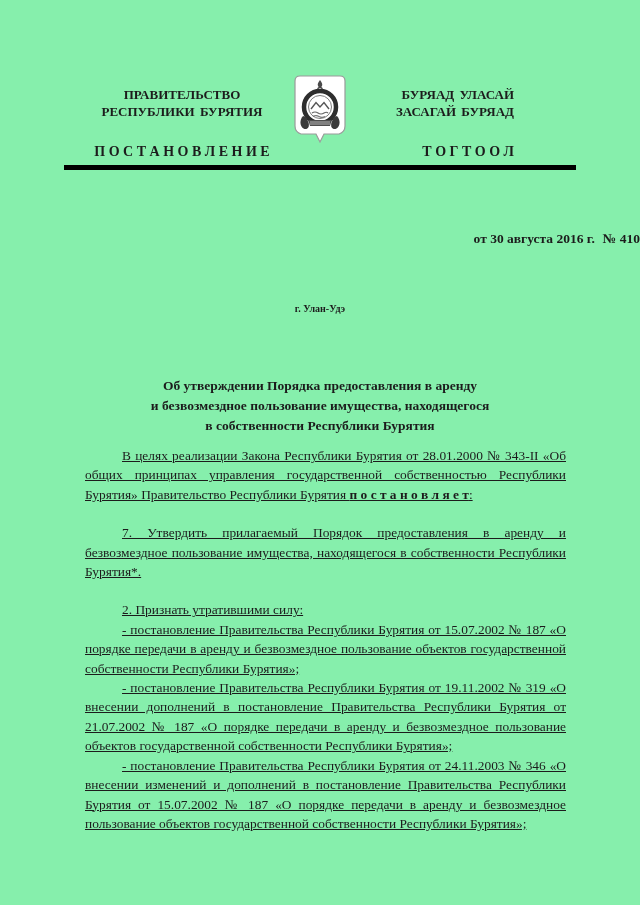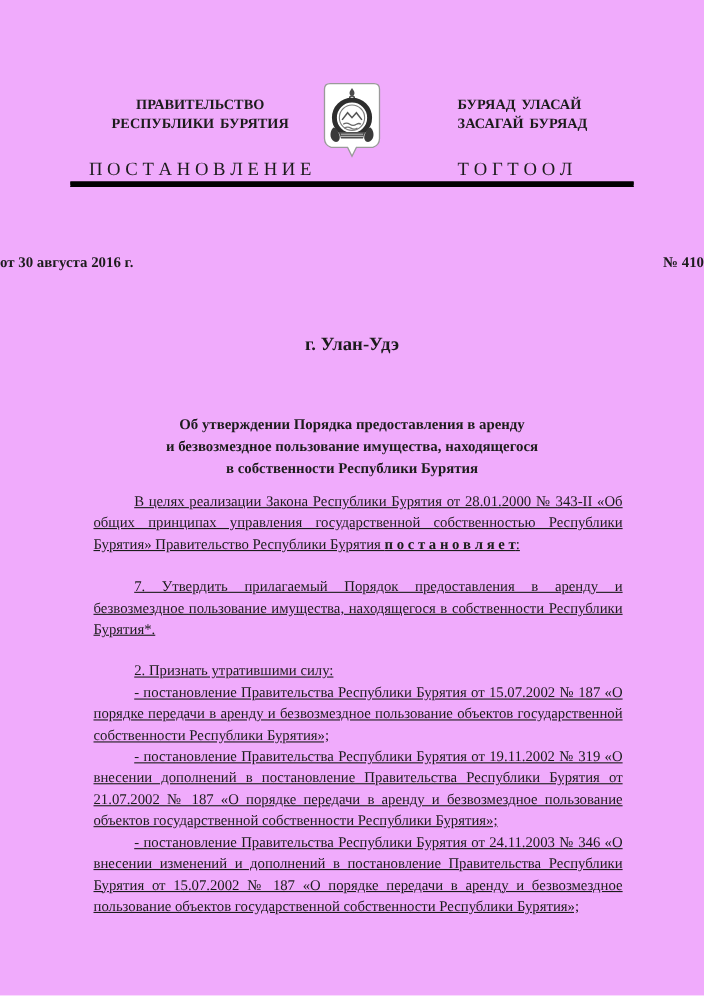--- a/index.html
+++ b/index.html
@@ -4,76 +4,76 @@
 <style>
   html, body {
     margin: 0;
     padding: 0;
     background: #ffffff;
   }
   .page {
     position: relative;
     width: 640px;
     height: 905px;
-    background: #f0abfc;
+    background: #86efac;
     font-family: "Liberation Serif", "DejaVu Serif", serif;
     color: #1c1c1c;
     overflow: hidden;
   }
   
   .hdr-left {
     position: absolute;
     left: 76px; top: 86px; width: 212px;
     text-align: center;
   }
   .hdr-right {
     position: absolute;
-    left: 416px; top: 86px; width: 132px;
-    text-align: left;
+    left: 382px; top: 86px; width: 132px;
+    text-align: right;
   }
   .org-line {
     font-size: 13px;
     font-weight: bold;
     line-height: 17px;
     word-spacing: 2px;
     white-space: nowrap;
   }
   .doc-type {
     margin-top: 24px;
-    font-size: 17px;
-    font-weight: normal;
+    font-size: 14px;
+    font-weight: bold;
     white-space: nowrap;
   }
   .emblem {
     position: absolute;
     left: 291px; top: 72px;
     width: 58px; height: 78px;
   }
   .rule {
     position: absolute;
     left: 64px; top: 165px;
     width: 512px; height: 0;
     border-top: 3px solid #000;
     border-bottom: 1px solid #000;
     padding-top: 1px;
     background: #000;
   }
   
   .date-row {
     position: absolute;
     left: 0; top: 231px; width: 640px;
-    display: flex; justify-content: space-between; align-items: baseline;
-    gap: 24px;
+    display: flex; justify-content: flex-end; align-items: baseline;
+    gap: 8px;
     font-size: 13.5px; font-weight: bold;
   }
   .city-row {
     position: absolute;
     left: 0; top: 303px; width: 640px;
     text-align: center;
-    font-size: 17px; font-weight: bold;
+    font-size: 10px; font-weight: bold;
   }
   .doc-title {
     position: absolute;
     left: 80px; top: 376px; width: 480px;
     text-align: center;
     font-size: 13.5px; font-weight: bold;
     line-height: 20px;
     white-space: pre-line;
   }
   

